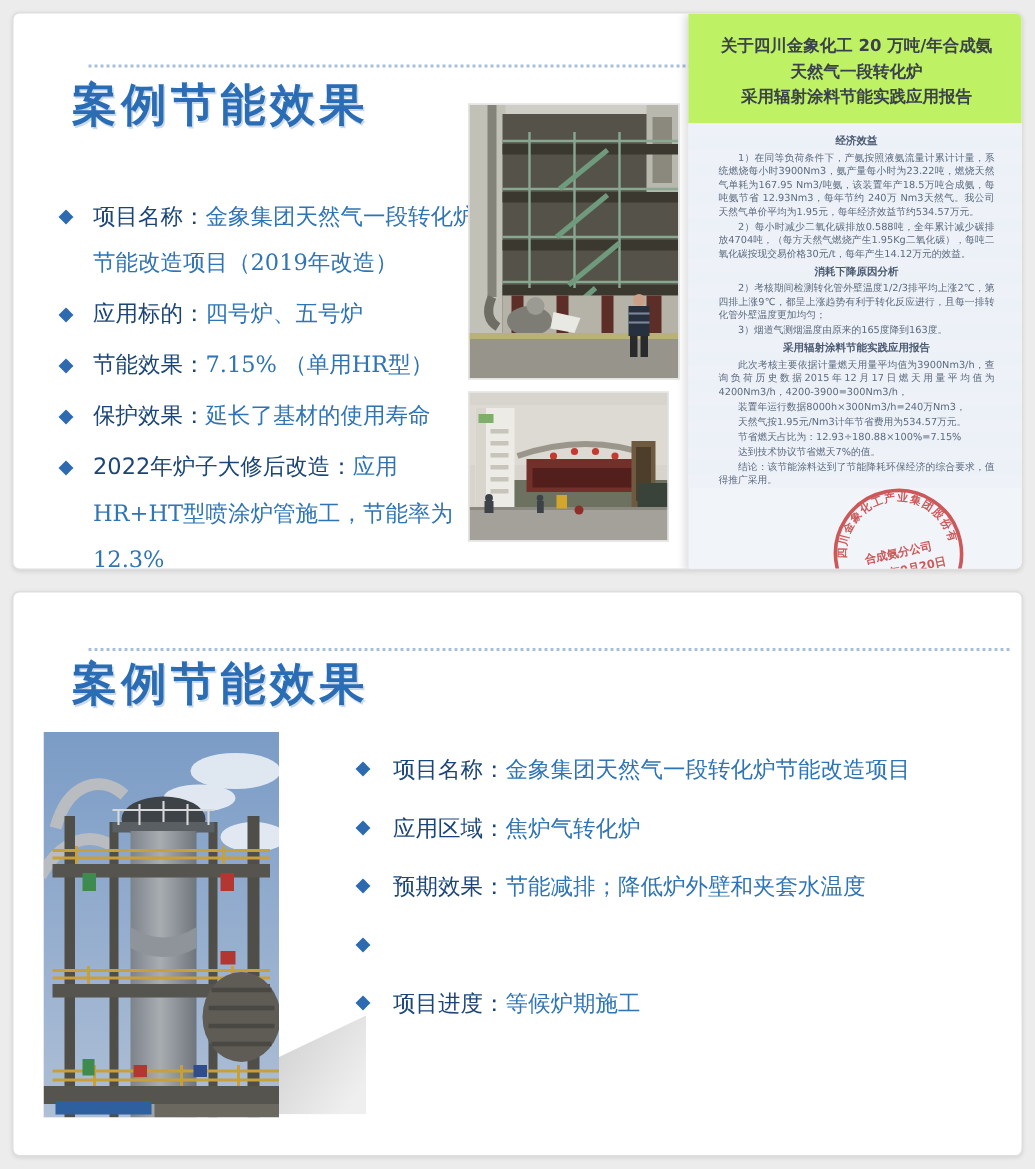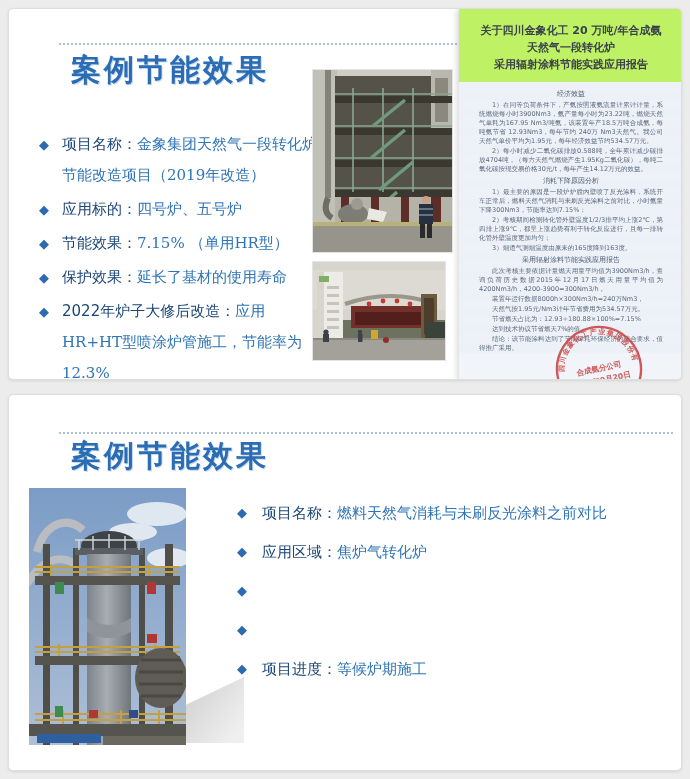--- a/index.html
+++ b/index.html
@@ -14,21 +14,21 @@
     box-shadow:0 1px 3px rgba(0,0,0,.10);overflow:hidden;box-sizing:border-box;
   }
   #slide1{top:8px;height:372px;}
   #slide2{top:394px;height:377px;}
 
   .dotted-rule{position:absolute;left:50px;right:8px;border-top:2px dotted #a9c0dd;height:0;}
   #slide1 .dotted-rule{top:34px;}
   #slide2 .dotted-rule{top:37px;}
 
   .slide-title{
-    position:absolute;left:62px;top:41px;margin:0;
+    position:absolute;left:39px;top:41px;margin:0;
     font-size:30px;font-weight:bold;color:#2a6db5;letter-spacing:3px;
     text-shadow:1px 1px 0 rgba(137,170,212,.45);
   }
 
   .bullets{position:absolute;}
   .bullets-s1{left:30px;top:120px;width:278px;}
   .bullets-s2{left:228px;top:106px;width:446px;}
   .bullet{display:flex;align-items:flex-start;}
   .bullets-s1 .bullet{margin-bottom:3px;}
   .bullets-s2 .bullet{margin-bottom:15px;}
@@ -59,21 +59,21 @@
   .doc-head{
     background:#bef264;padding:13px 6px 9px;text-align:center;
     font-size:11px;font-weight:bold;color:#3c424b;line-height:17px;
     box-shadow:0 2px 3px rgba(0,0,0,.06);
   }
   .doc-body{
     padding:5px 8px 0;font-size:6.5px;line-height:9px;color:#5b6a7e;
     background:repeating-linear-gradient(180deg,#eef2f8 0px,#eef2f8 9px,#ecf0f7 9px,#ecf0f7 18px);
     text-align:justify;
   }
-  .doc-section-heading{text-align:center;font-weight:normal;font-size:7px;color:#4a5a72;margin:3px 0 2px;}
+  .doc-section-heading{text-align:center;font-weight:bold;font-size:7px;color:#4a5a72;margin:3px 0 2px;}
   .doc-p{margin:0 12px 1px;text-indent:13px;}
 
   .stamp{position:absolute;left:92px;top:312px;width:96px;height:96px;transform:rotate(-12deg);opacity:.88;}
 
   figure{margin:0;}
 </style>
 </head>
 <body>
 
 <div class="page">
@@ -203,21 +203,20 @@
       <div class="doc-head">
         <div>关于四川金象化工 20 万吨/年合成氨</div>
         <div>天然气一段转化炉</div>
         <div>采用辐射涂料节能实践应用报告</div>
       </div>
       <div class="doc-body">
         <div class="doc-section-heading">经济效益</div>
         <p class="doc-p">1）在同等负荷条件下，产氨按照液氨流量计累计计量，系统燃烧每小时3900Nm3，氨产量每小时为23.22吨，燃烧天然气单耗为167.95 Nm3/吨氨，该装置年产18.5万吨合成氨，每吨氨节省 12.93Nm3，每年节约 240万 Nm3天然气。我公司天然气单价平均为1.95元，每年经济效益节约534.57万元。</p>
         <p class="doc-p">2）每小时减少二氧化碳排放0.588吨，全年累计减少碳排放4704吨，（每方天然气燃烧产生1.95Kg二氧化碳），每吨二氧化碳按现交易价格30元/t，每年产生14.12万元的效益。</p>
         <div class="doc-section-heading">消耗下降原因分析</div>
-        <p class="doc-p">1）最主要的原因是一段炉炉膛内壁喷了反光涂料，系统开车正常后，燃料天然气消耗与未刷反光涂料之前对比，小时氨量下降300Nm3，节能率达到7.15%；</p>
         <p class="doc-p">2）考核期间检测转化管外壁温度1/2/3排平均上涨2℃，第四排上涨9℃，都呈上涨趋势有利于转化反应进行，且每一排转化管外壁温度更加均匀；</p>
         <p class="doc-p">3）烟道气测烟温度由原来的165度降到163度。</p>
         <div class="doc-section-heading">采用辐射涂料节能实践应用报告</div>
         <p class="doc-p">此次考核主要依据计量燃天用量平均值为3900Nm3/h，查询负荷历史数据2015年12月17日燃天用量平均值为4200Nm3/h，4200-3900=300Nm3/h，</p>
         <p class="doc-p">装置年运行数据8000h×300Nm3/h=240万Nm3，</p>
         <p class="doc-p">天然气按1.95元/Nm3计年节省费用为534.57万元。</p>
         <p class="doc-p">节省燃天占比为：12.93÷180.88×100%=7.15%</p>
         <p class="doc-p">达到技术协议节省燃天7%的值。</p>
         <p class="doc-p">结论：该节能涂料达到了节能降耗环保经济的综合要求，值得推广采用。</p>
       </div>
@@ -319,28 +318,29 @@
             <line x1="112" y1="208" x2="152" y2="208"></line>
         </g>
         <rect x="8" y="246" width="64" height="9" fill="#2e5f9e"></rect>
         <rect x="74" y="248" width="83" height="9" fill="#6a685f"></rect>
       </svg>
     </figure>
 
     <div class="bullets bullets-s2">
       <div class="bullet">
         <span class="diamond">◆</span>
-        <span class="btext"><b class="blabel">项目名称：</b><span class="bvalue">燃料天然气消耗与未刷反光涂料之前对比</span></span>
+        <span class="btext"><b class="blabel">项目名称：</b><span class="bvalue">金象集团天然气一段转化炉节能改造项目</span></span>
       </div>
       <div class="bullet">
         <span class="diamond">◆</span>
         <span class="btext"><b class="blabel">应用区域：</b><span class="bvalue">焦炉气转化炉</span></span>
       </div>
       <div class="bullet">
         <span class="diamond">◆</span>
+        <span class="btext"><b class="blabel">预期效果：</b><span class="bvalue">节能减排；降低炉外壁和夹套水温度</span></span>
       </div>
       <div class="bullet">
         <span class="diamond">◆</span>
       </div>
       <div class="bullet">
         <span class="diamond">◆</span>
         <span class="btext"><b class="blabel">项目进度：</b><span class="bvalue">等候炉期施工</span></span>
       </div>
     </div>
   </section>

